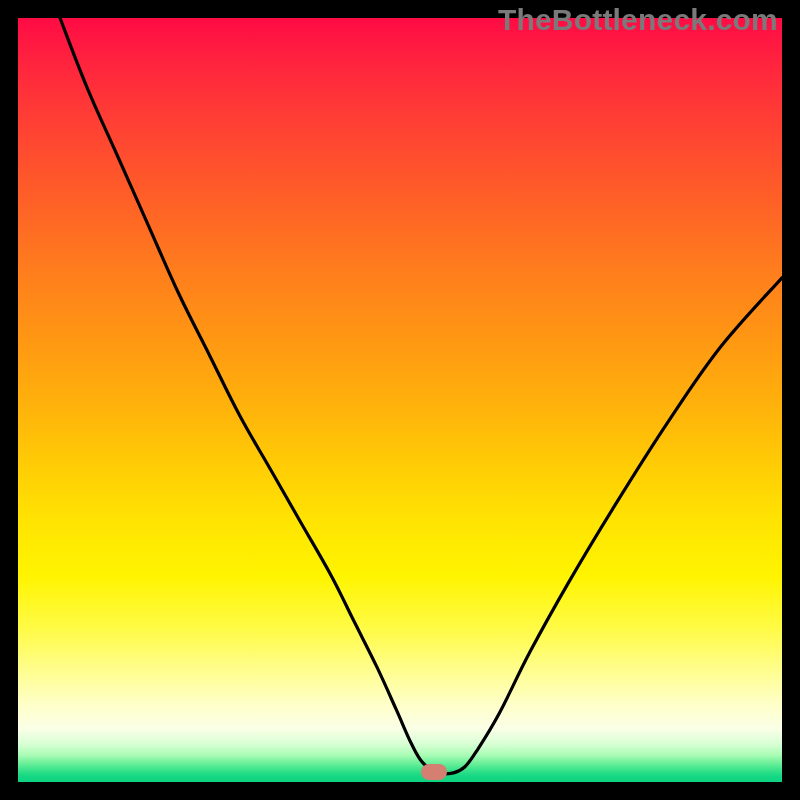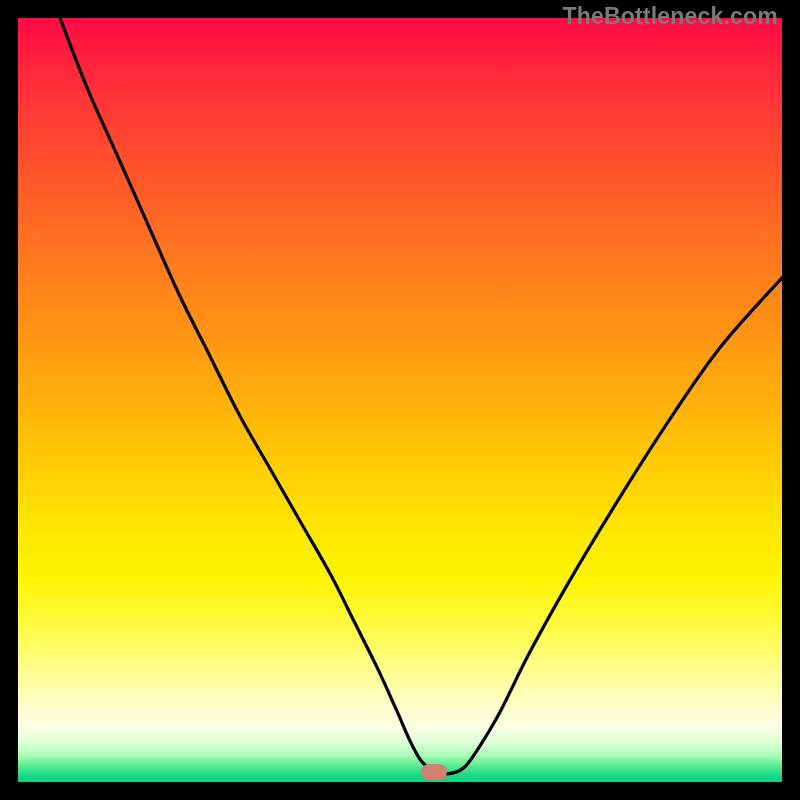--- a/index.html
+++ b/index.html
@@ -43,21 +43,21 @@
       #35e28a 98.5%,
       #17d884 99.2%,
       #0cd381 100%
     );
   }
   .watermark {
     position: absolute;
     top: 3px;
     right: 22px;
     font-family: Arial, Helvetica, sans-serif;
-    font-size: 23px;
+    font-size: 30px;
     font-weight: 600;
     color: #7a7a7a;
     letter-spacing: 0.2px;
   }
   .curve-svg {
     position: absolute;
     left: 0;
     top: 0;
     width: 764px;
     height: 764px;

